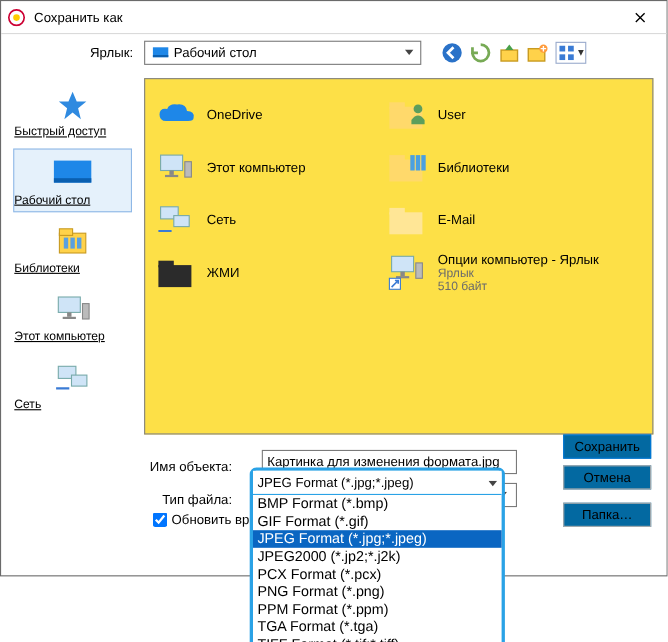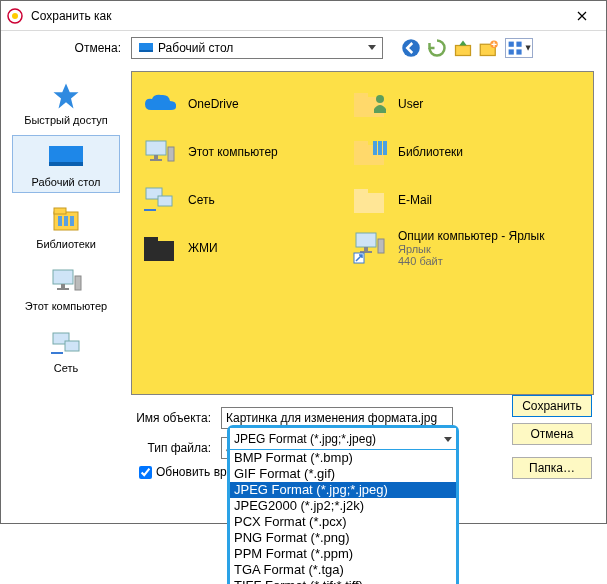--- a/index.html
+++ b/index.html
@@ -13,40 +13,40 @@
 .toprow{height:34px;display:flex;align-items:center;padding:0 12px 0 0;}
 .toprow .lbl{width:130px;text-align:right;padding-right:10px;}
 .folder-combo{flex:0 0 252px;height:22px;border:1px solid #7a7a7a;display:flex;align-items:center;padding:0 2px;}
 .folder-combo .ic{width:16px;height:16px;margin:0 4px;}
 .folder-combo .txt{flex:1;}
 .folder-combo .dd{width:16px;height:20px;display:flex;align-items:center;justify-content:center;}
 .nav-icons{display:flex;gap:6px;margin-left:18px;align-items:center;}
 .nav-icons .nb{width:20px;height:20px;display:flex;align-items:center;justify-content:center;}
 .body{display:flex;height:330px;}
 .places{width:130px;border-right:none;padding-top:8px;}
-.place{width:108px;margin:0 auto 4px;padding:6px 0 4px;text-align:center;border:1px solid transparent;}
+.place{width:108px;margin:0 auto 4px;padding:6px 0 4px;border:1px solid transparent;text-decoration:underline;}
 .place.sel{border:1px solid #8fb8e6;background:#e5f1fb;}
 .place .pic{height:32px;display:flex;align-items:center;justify-content:center;margin-bottom:2px;}
 .place .cap{font-size:11px;}
 .listing{flex:1;border:1px solid #828282;margin:6px 12px 0 0;padding:8px 4px;position:relative;background:#fde047;overflow:hidden;}
 .grid{display:flex;flex-wrap:wrap;align-content:flex-start;}
 .item{width:210px;height:48px;display:flex;align-items:center;gap:8px;padding:2px 4px;}
 .item .ibox{width:40px;height:40px;display:flex;align-items:center;justify-content:center;}
 .item .meta .nm{font-size:12px;}
 .item .meta .sub{font-size:11px;color:#6b6b6b;}
 .bottom{padding:10px 12px 0 0;position:relative;}
-.frow{display:flex;align-items:center;height:26px;margin-bottom:4px;}
+.frow{display:flex;align-items:flex-end;height:26px;margin-bottom:4px;gap:17px;}
 .frow .flab{width:220px;text-align:right;padding-right:10px;}
 .frow .fctl{width:232px;}
 .frow .fctl input,.frow .fctl .combo{width:100%;height:22px;border:1px solid #7a7a7a;padding:0 4px;font-size:12px;}
 .combo{display:flex;align-items:center;background:#fff;}
 .combo .ctext{flex:1;}
 .combo .car{width:16px;display:flex;align-items:center;justify-content:center;}
 .btncol{position:absolute;right:14px;top:0;width:80px;}
-.btncol button{width:80px;height:22px;margin-bottom:6px;background:#fef9c3;border:1px solid #adadad;font-size:12px;}
+.btncol button{width:80px;height:22px;margin-bottom:6px;background:#0369a1;border:1px solid #adadad;font-size:12px;}
 .btncol button.def{border:1px solid #0078d7;}
 .chkrow{display:flex;align-items:center;margin-left:138px;margin-top:2px;gap:4px;}
 .dropdown{position:absolute;left:226px;top:424px;width:232px;border:3px solid #2aa2e6;border-radius:6px;background:#fff;z-index:50;}
 .dropdown .topcombo{height:22px;display:flex;align-items:center;border-bottom:1px solid #2aa2e6;padding:0 4px;background:#fff;}
 .dropdown .topcombo .ctext{flex:1;}
 .dropdown ul{list-style:none;}
 .dropdown li{padding:1px 4px;font-size:13px;line-height:14px;}
 .dropdown li.hl{background:#0a66c2;color:#fff;}
 </style>
 </head>
@@ -62,21 +62,21 @@
     </span>
     <span class="title">Сохранить как</span>
     <span class="close">
       <svg viewBox="0 0 10 10">
           <path d="M1 1 L9 9 M9 1 L1 9" stroke="#000" stroke-width="1.2"></path>
         </svg>
     </span>
   </div>
 
   <div class="toprow">
-    <div class="lbl">Отмена:</div>
+    <div class="lbl">Ярлык:</div>
     <div class="folder-combo">
       <span class="ic">
         <svg viewBox="0 0 16 16">
             <rect x="1" y="3" width="14" height="9" fill="#1e87e8"></rect>
             <rect x="1" y="10" width="14" height="2" fill="#0a5fb0"></rect>
           </svg>
       </span>
       <span class="txt">Рабочий стол</span>
       <span class="dd">
           <svg width="8" height="6">
@@ -269,21 +269,21 @@
                 <rect x="12" y="16" width="4" height="4" fill="#888"></rect>
                 <rect x="8" y="20" width="12" height="2" fill="#888"></rect>
                 <rect x="26" y="8" width="6" height="14" fill="#bbb" stroke="#888"></rect>
                 <rect x="2" y="22" width="10" height="10" fill="#fff" stroke="#3a7bd5"></rect>
                 <path d="M4 30 L10 24 M7 24 L10 24 L10 27" stroke="#3a7bd5" stroke-width="1.5" fill="none"></path>
               </svg>
             </div>
           <div class="meta">
             <div class="nm">Опции компьютер - Ярлык</div>
             <div class="sub">Ярлык</div>
-            <div class="sub">440 байт</div>
+            <div class="sub">510 байт</div>
           </div>
         </div>
       </div>
     </div>
   </div>
 
   <div class="bottom">
     <div class="frow">
       <div class="flab">Имя объекта:</div>
       <div class="fctl"><input type="text" value="Картинка для изменения формата.jpg" style=""></div>

